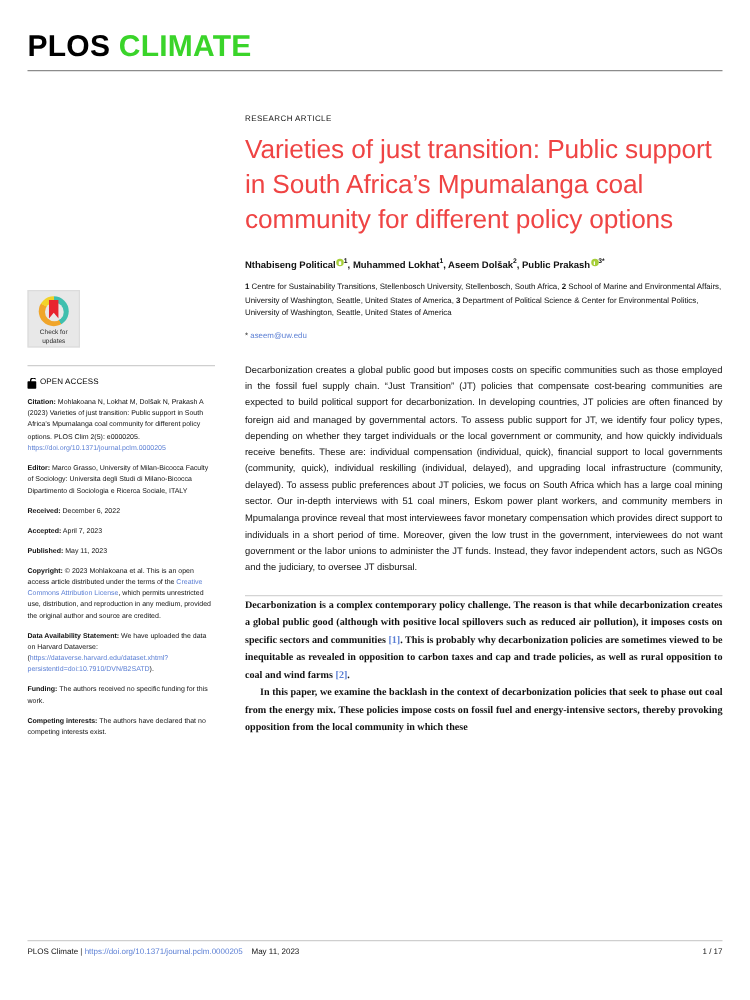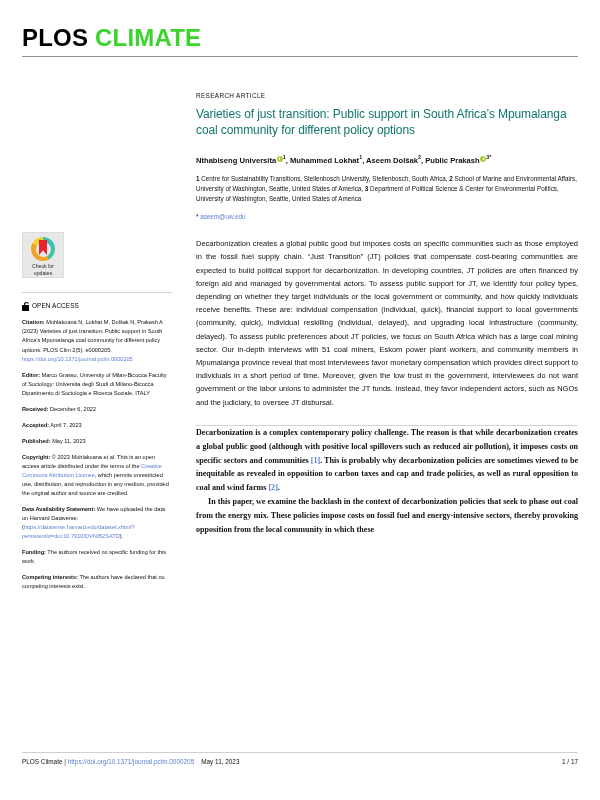--- a/index.html
+++ b/index.html
@@ -161,24 +161,24 @@
 
   
   .kicker {
     font-size: 6.4px;
     letter-spacing: 0.35px;
     color: #111;
     margin-bottom: 7px;
   }
   h1.title {
     margin: 0;
-    font-size: 12px;
+    font-size: 21px;
     line-height: 1.34;
     font-weight: normal;
-    color: #0f766e;
+    color: #ef4444;
     letter-spacing: -0.1px;
   }
   .authors {
     margin-top: 16px;
     font-size: 7.6px;
     font-weight: bold;
     line-height: 1.45;
     color: #111;
   }
   .authors sup { font-size: 5.4px; font-weight: bold; }
@@ -344,21 +344,21 @@
     </div>
   </div>
 
   <div class="col-right">
 
     <div class="kicker">RESEARCH ARTICLE</div>
 
     <h1 class="title">Varieties of just transition: Public support in South Africa’s Mpumalanga coal community for different policy options</h1>
 
     <div class="authors">
-      <span>Nthabiseng Universita</span><span class="orcid"></span><sup>1</sup>, <span>Muhammed Lokhat</span><sup>1</sup>, <span>Aseem Dolšak</span><sup>2</sup>, <span>Public Prakash</span><span class="orcid"></span><sup>3*</sup>
+      <span>Nthabiseng Political</span><span class="orcid"></span><sup>1</sup>, <span>Muhammed Lokhat</span><sup>1</sup>, <span>Aseem Dolšak</span><sup>2</sup>, <span>Public Prakash</span><span class="orcid"></span><sup>3*</sup>
     </div>
 
     <div class="affil">
       <b>1</b>
       <span>Centre for Sustainability Transitions, Stellenbosch University, Stellenbosch, South Africa,</span>
       <b>2</b>
       <span>School of Marine and Environmental Affairs, University of Washington, Seattle, United States of America,</span>
       <b>3</b>
       <span>Department of Political Science &amp; Center for Environmental Politics, University of Washington, Seattle, United States of America</span>
     </div>

